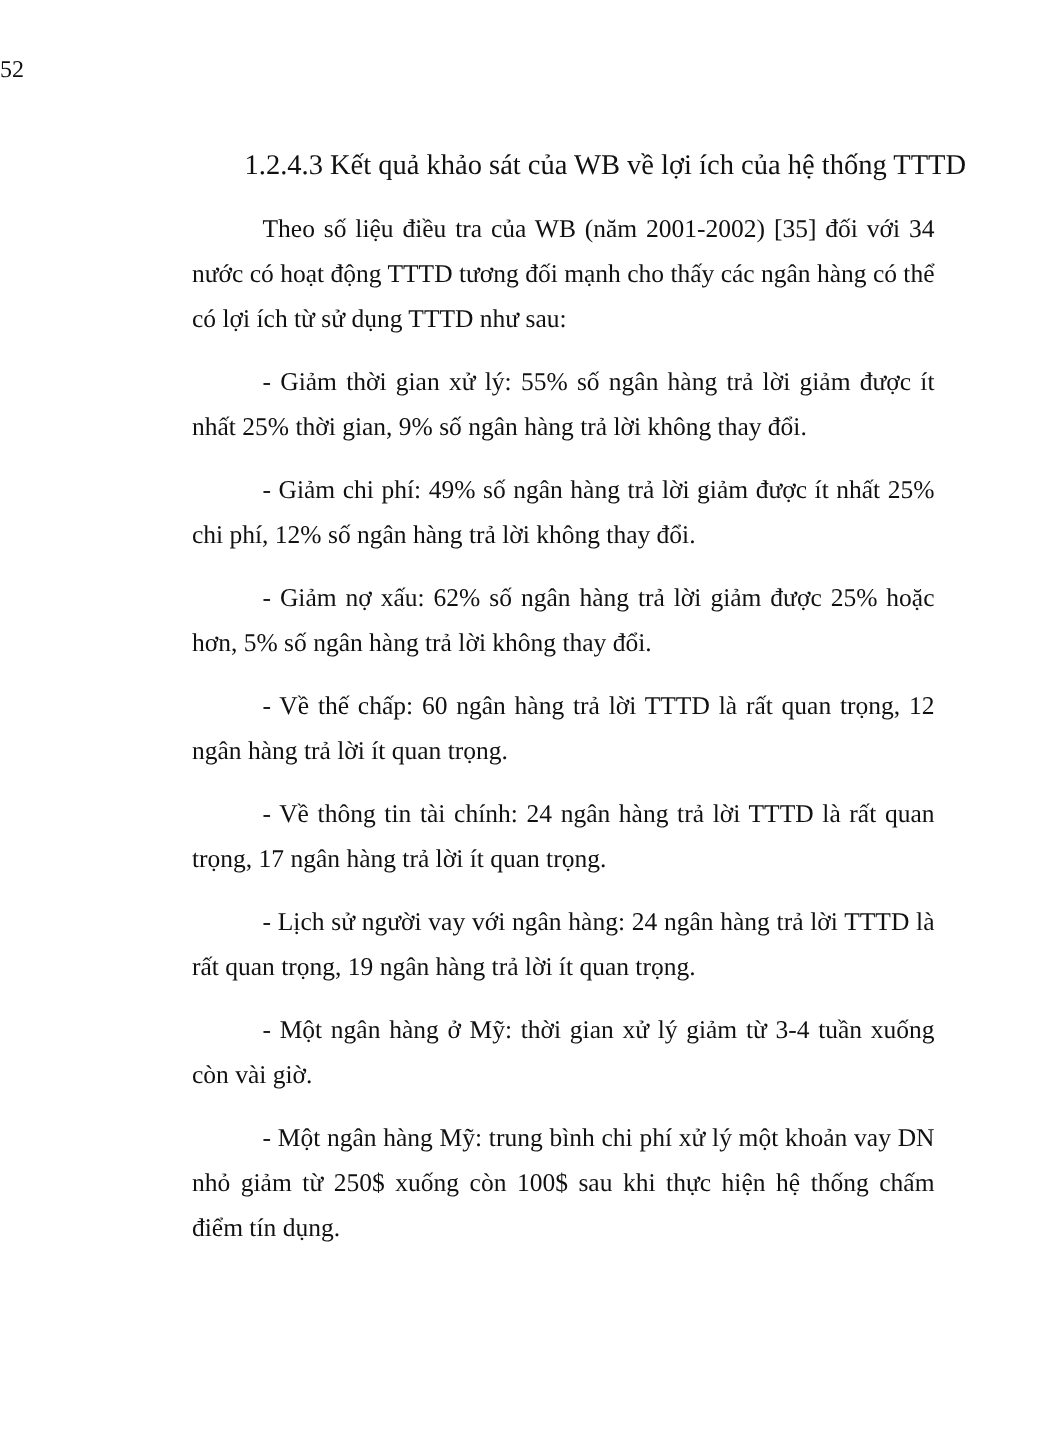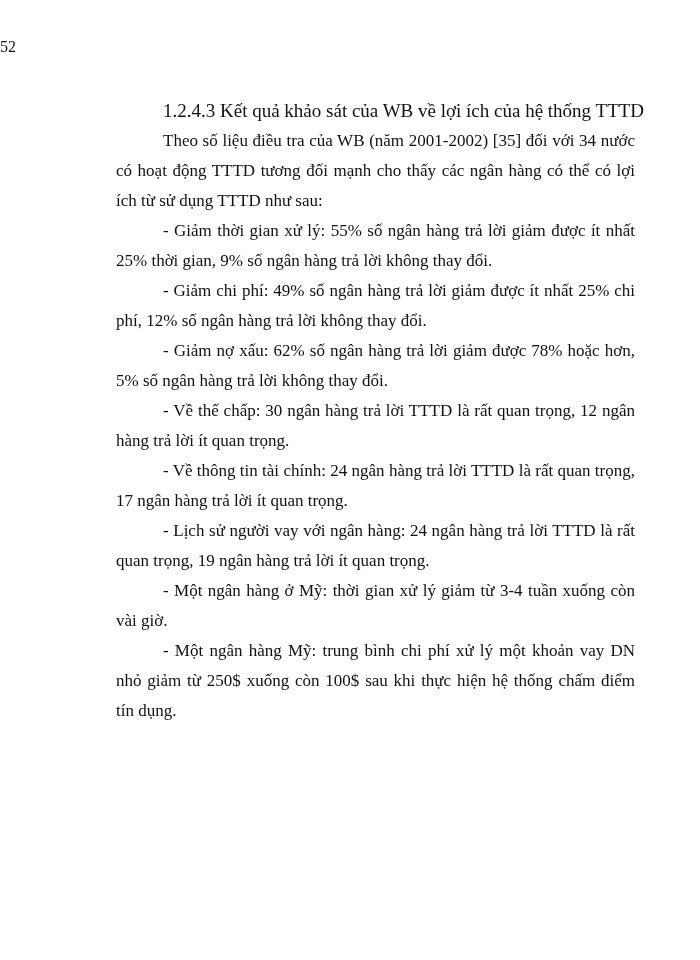--- a/index.html
+++ b/index.html
@@ -32,35 +32,35 @@
       line-height: 30px;
     }
     .heading {
       font-weight: normal;
       font-size: 19px;
       text-indent: 47px;
       margin: 0;
       white-space: nowrap;
     }
     .para {
-      margin: 0;
+      margin: 12px;
       text-indent: 47px;
       text-align: justify;
       text-align-last: left;
     }
   </style>
 </head>
 <body>
 
 <div class="page-number">52</div>
 
 <div class="content">
   <p class="heading">1.2.4.3 Kết quả khảo sát của WB về lợi ích của hệ thống TTTD</p>
   <p class="para">Theo số liệu điều tra  của WB (năm 2001-2002) [35] đối với 34 nước có hoạt động TTTD tương đối mạnh cho thấy các ngân hàng có thể có lợi ích  từ sử dụng TTTD như sau:</p>
   <p class="para">- Giảm thời gian xử lý:  55% số ngân hàng trả lời giảm được ít nhất 25% thời gian, 9% số ngân hàng trả lời không thay đổi.</p>
   <p class="para">- Giảm chi phí: 49% số ngân hàng trả lời giảm được ít nhất 25% chi phí, 12% số ngân hàng trả lời không thay đổi.</p>
-  <p class="para">- Giảm nợ xấu: 62% số ngân hàng trả lời giảm được 78% hoặc hơn, 5% số ngân hàng trả lời không thay đổi.</p>
-  <p class="para">- Về thế chấp:  30 ngân hàng trả lời TTTD là rất quan trọng,  12 ngân hàng trả lời ít quan trọng.</p>
+  <p class="para">- Giảm nợ xấu: 62% số ngân hàng trả lời giảm được 25% hoặc hơn, 5% số ngân hàng trả lời không thay đổi.</p>
+  <p class="para">- Về thế chấp:  60 ngân hàng trả lời TTTD là rất quan trọng,  12 ngân hàng trả lời ít quan trọng.</p>
   <p class="para">- Về thông tin tài chính:  24 ngân hàng trả lời TTTD là rất quan trọng, 17 ngân hàng trả lời ít quan trọng.</p>
   <p class="para">- Lịch sử người vay với ngân hàng:  24 ngân hàng trả lời TTTD là rất quan trọng,  19 ngân hàng trả lời ít quan trọng.</p>
   <p class="para">- Một ngân hàng ở Mỹ: thời gian xử lý giảm từ 3-4 tuần xuống còn vài giờ.</p>
   <p class="para">- Một ngân hàng Mỹ: trung bình chi phí xử lý một khoản vay DN nhỏ giảm từ 250$ xuống còn 100$ sau khi thực hiện hệ thống chấm điểm tín dụng.</p>
 </div>
 
 </body></html>

